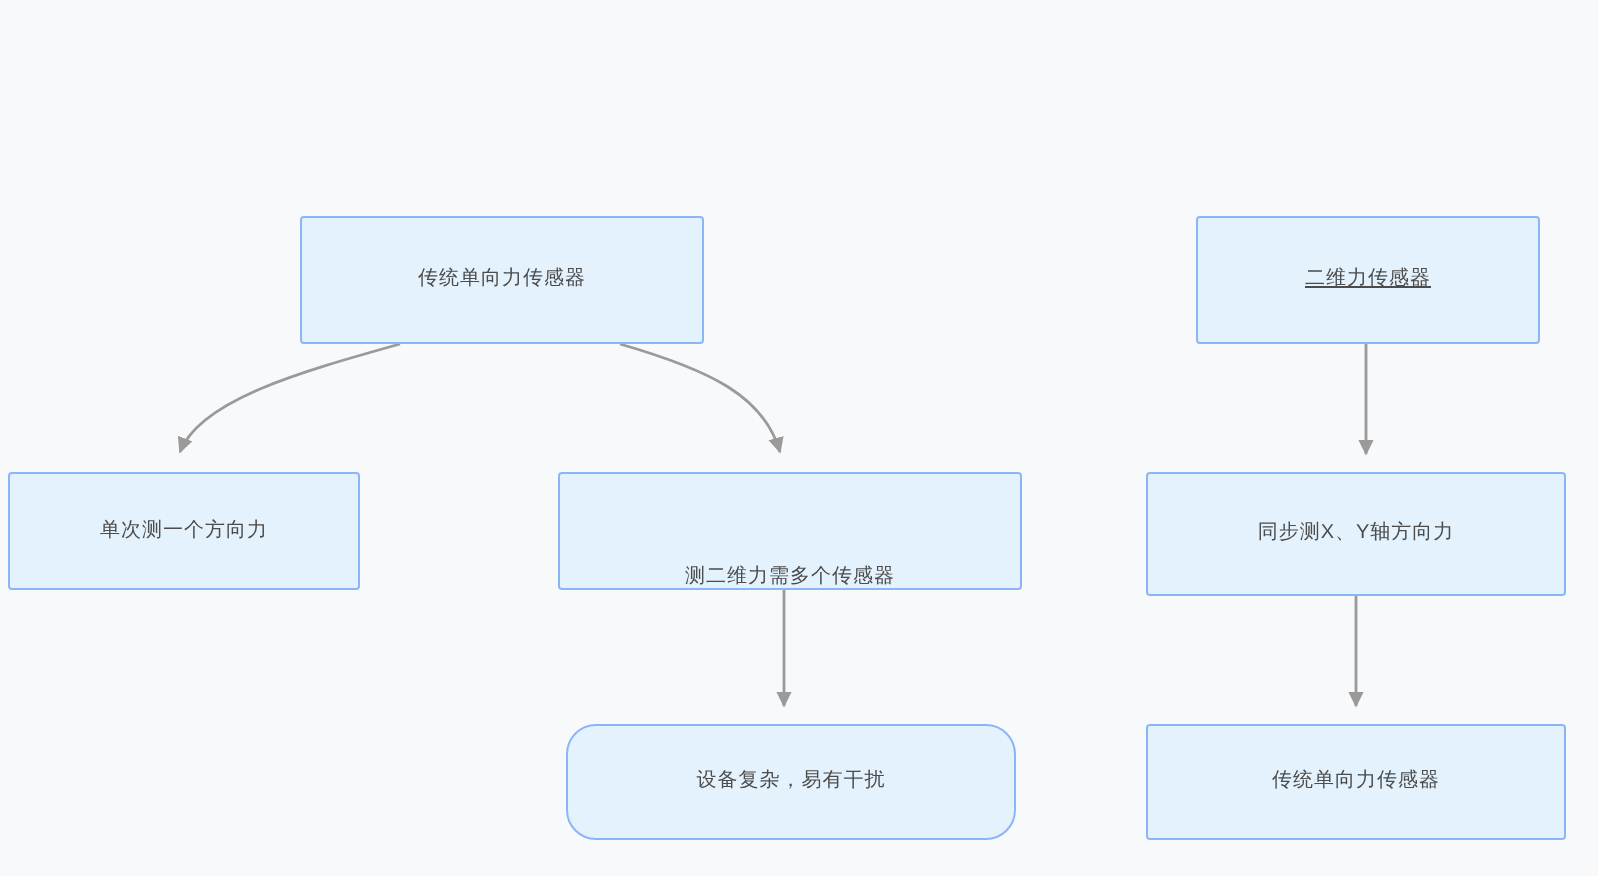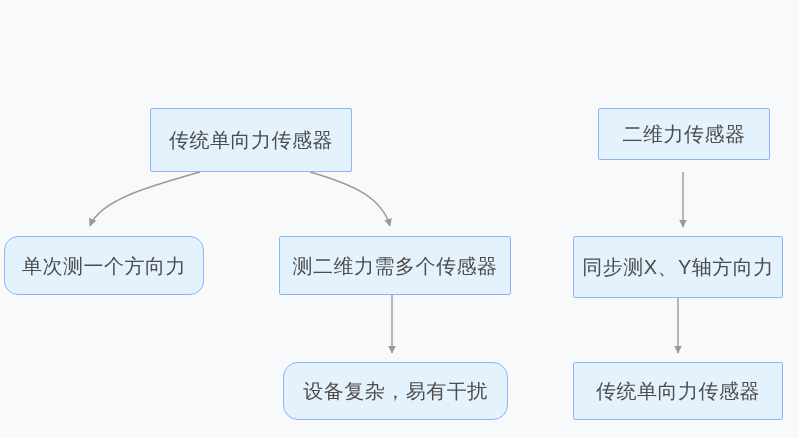--- a/index.html
+++ b/index.html
@@ -30,21 +30,21 @@
   .node {
     position: absolute;
     box-sizing: border-box;
     background: #e4f2fd;
     border: 1.6px solid #8ab6f7;
     border-radius: 2px;
     display: flex;
     align-items: center;
     justify-content: center;
     color: #4c4c4c;
-    font-size: 20px;
+    font-size: 10px;
     letter-spacing: 0.5px;
     white-space: nowrap;
     z-index: 2;
   }
   .node-label {
     display: block;
     line-height: 1;
   }
 </style>
 </head>
@@ -67,29 +67,29 @@
 
     <path d="M 683 172 L 683 227" fill="none" stroke="#9a9a9a" stroke-width="1.4" marker-end="url(#arrowhead)"></path>
 
     <path d="M 678 295 L 678 353" fill="none" stroke="#9a9a9a" stroke-width="1.4" marker-end="url(#arrowhead)"></path>
   </svg>
 
   <div class="node" style="left:150px; top:108px; width:202px; height:64px;">
     <span class="node-label">传统单向力传感器</span>
   </div>
 
-  <div class="node" style="left:598px; top:108px; width:172px; height:52px;">
+  <div class="node" style="left:598px; top:108px; width:172px; height:64px;text-decoration:underline;">
     <span class="node-label">二维力传感器</span>
   </div>
 
-  <div class="node" style="left:4px; top:236px; width:200px; height:59px;border-radius:14px;">
+  <div class="node" style="left:4px; top:236px; width:176px; height:59px;">
     <span class="node-label">单次测一个方向力</span>
   </div>
 
-  <div class="node" style="left:279px; top:236px; width:232px; height:59px;">
+  <div class="node" style="left:279px; top:236px; width:232px; height:59px;align-items:flex-end;">
     <span class="node-label">测二维力需多个传感器</span>
   </div>
 
   <div class="node" style="left:573px; top:236px; width:210px; height:62px;">
     <span class="node-label">同步测X、Y轴方向力</span>
   </div>
 
   <div class="node" style="left:283px; top:362px; width:225px; height:58px;border-radius:15px;">
     <span class="node-label">设备复杂，易有干扰</span>
   </div>

